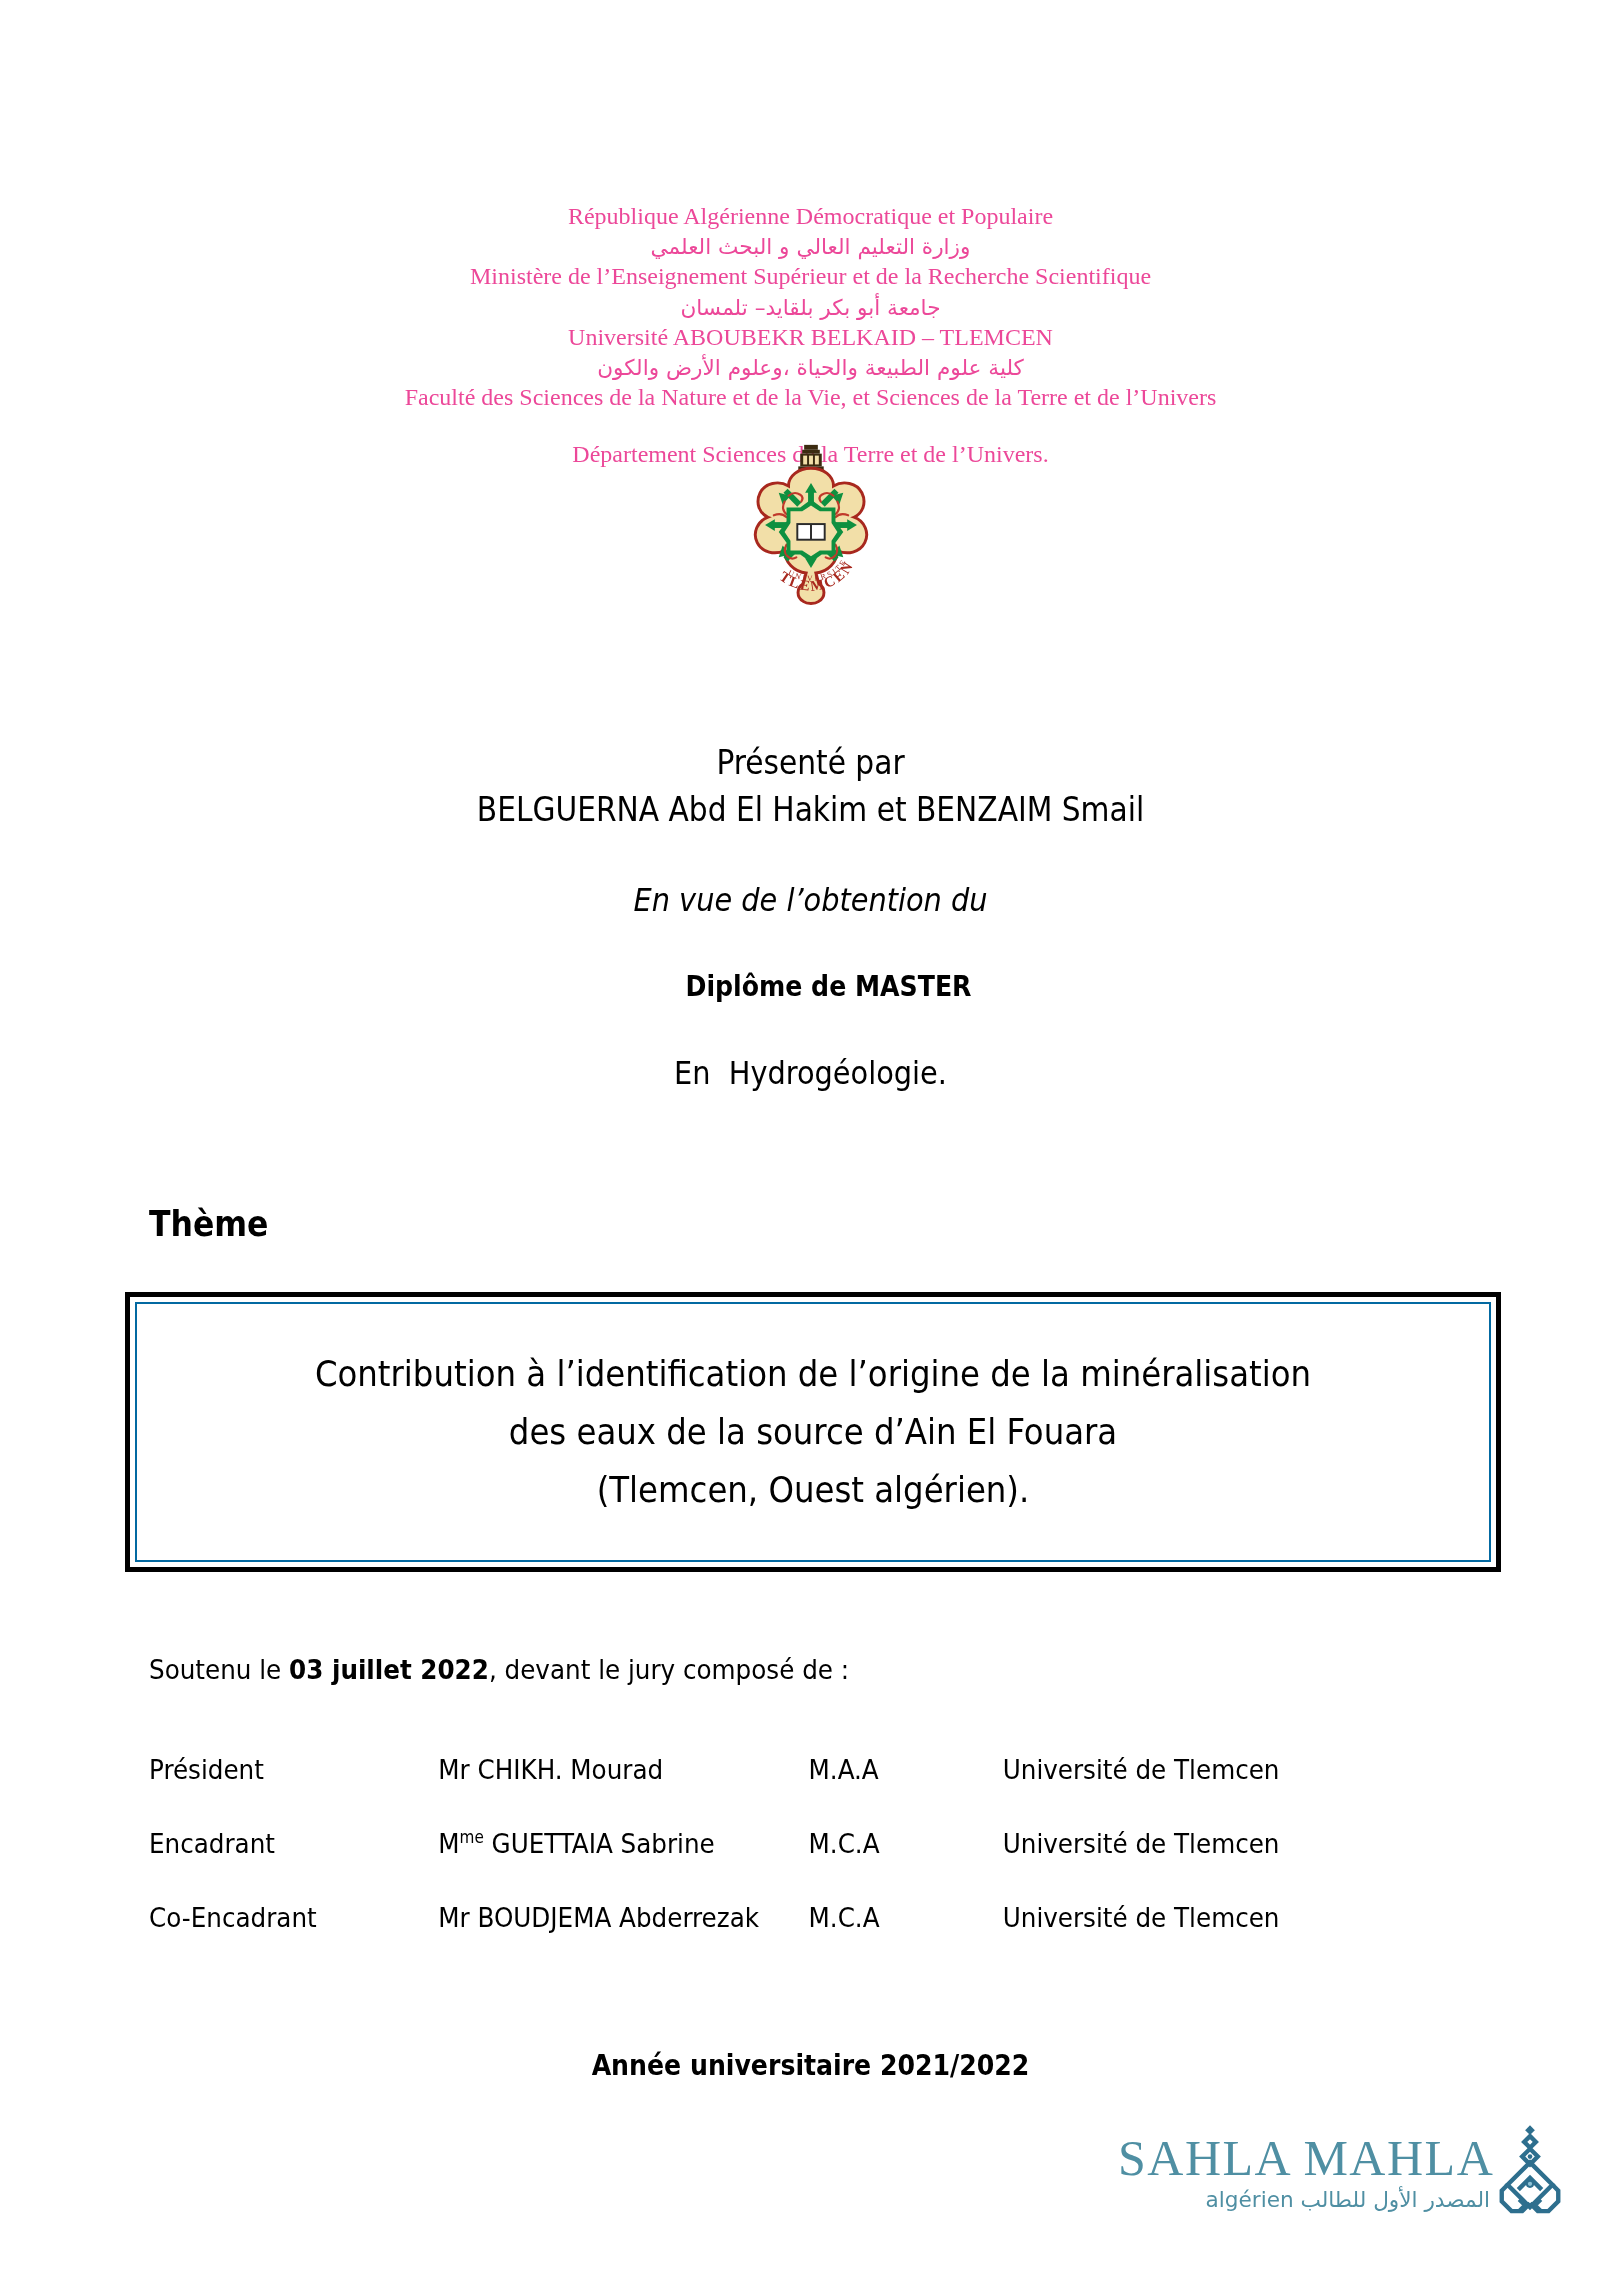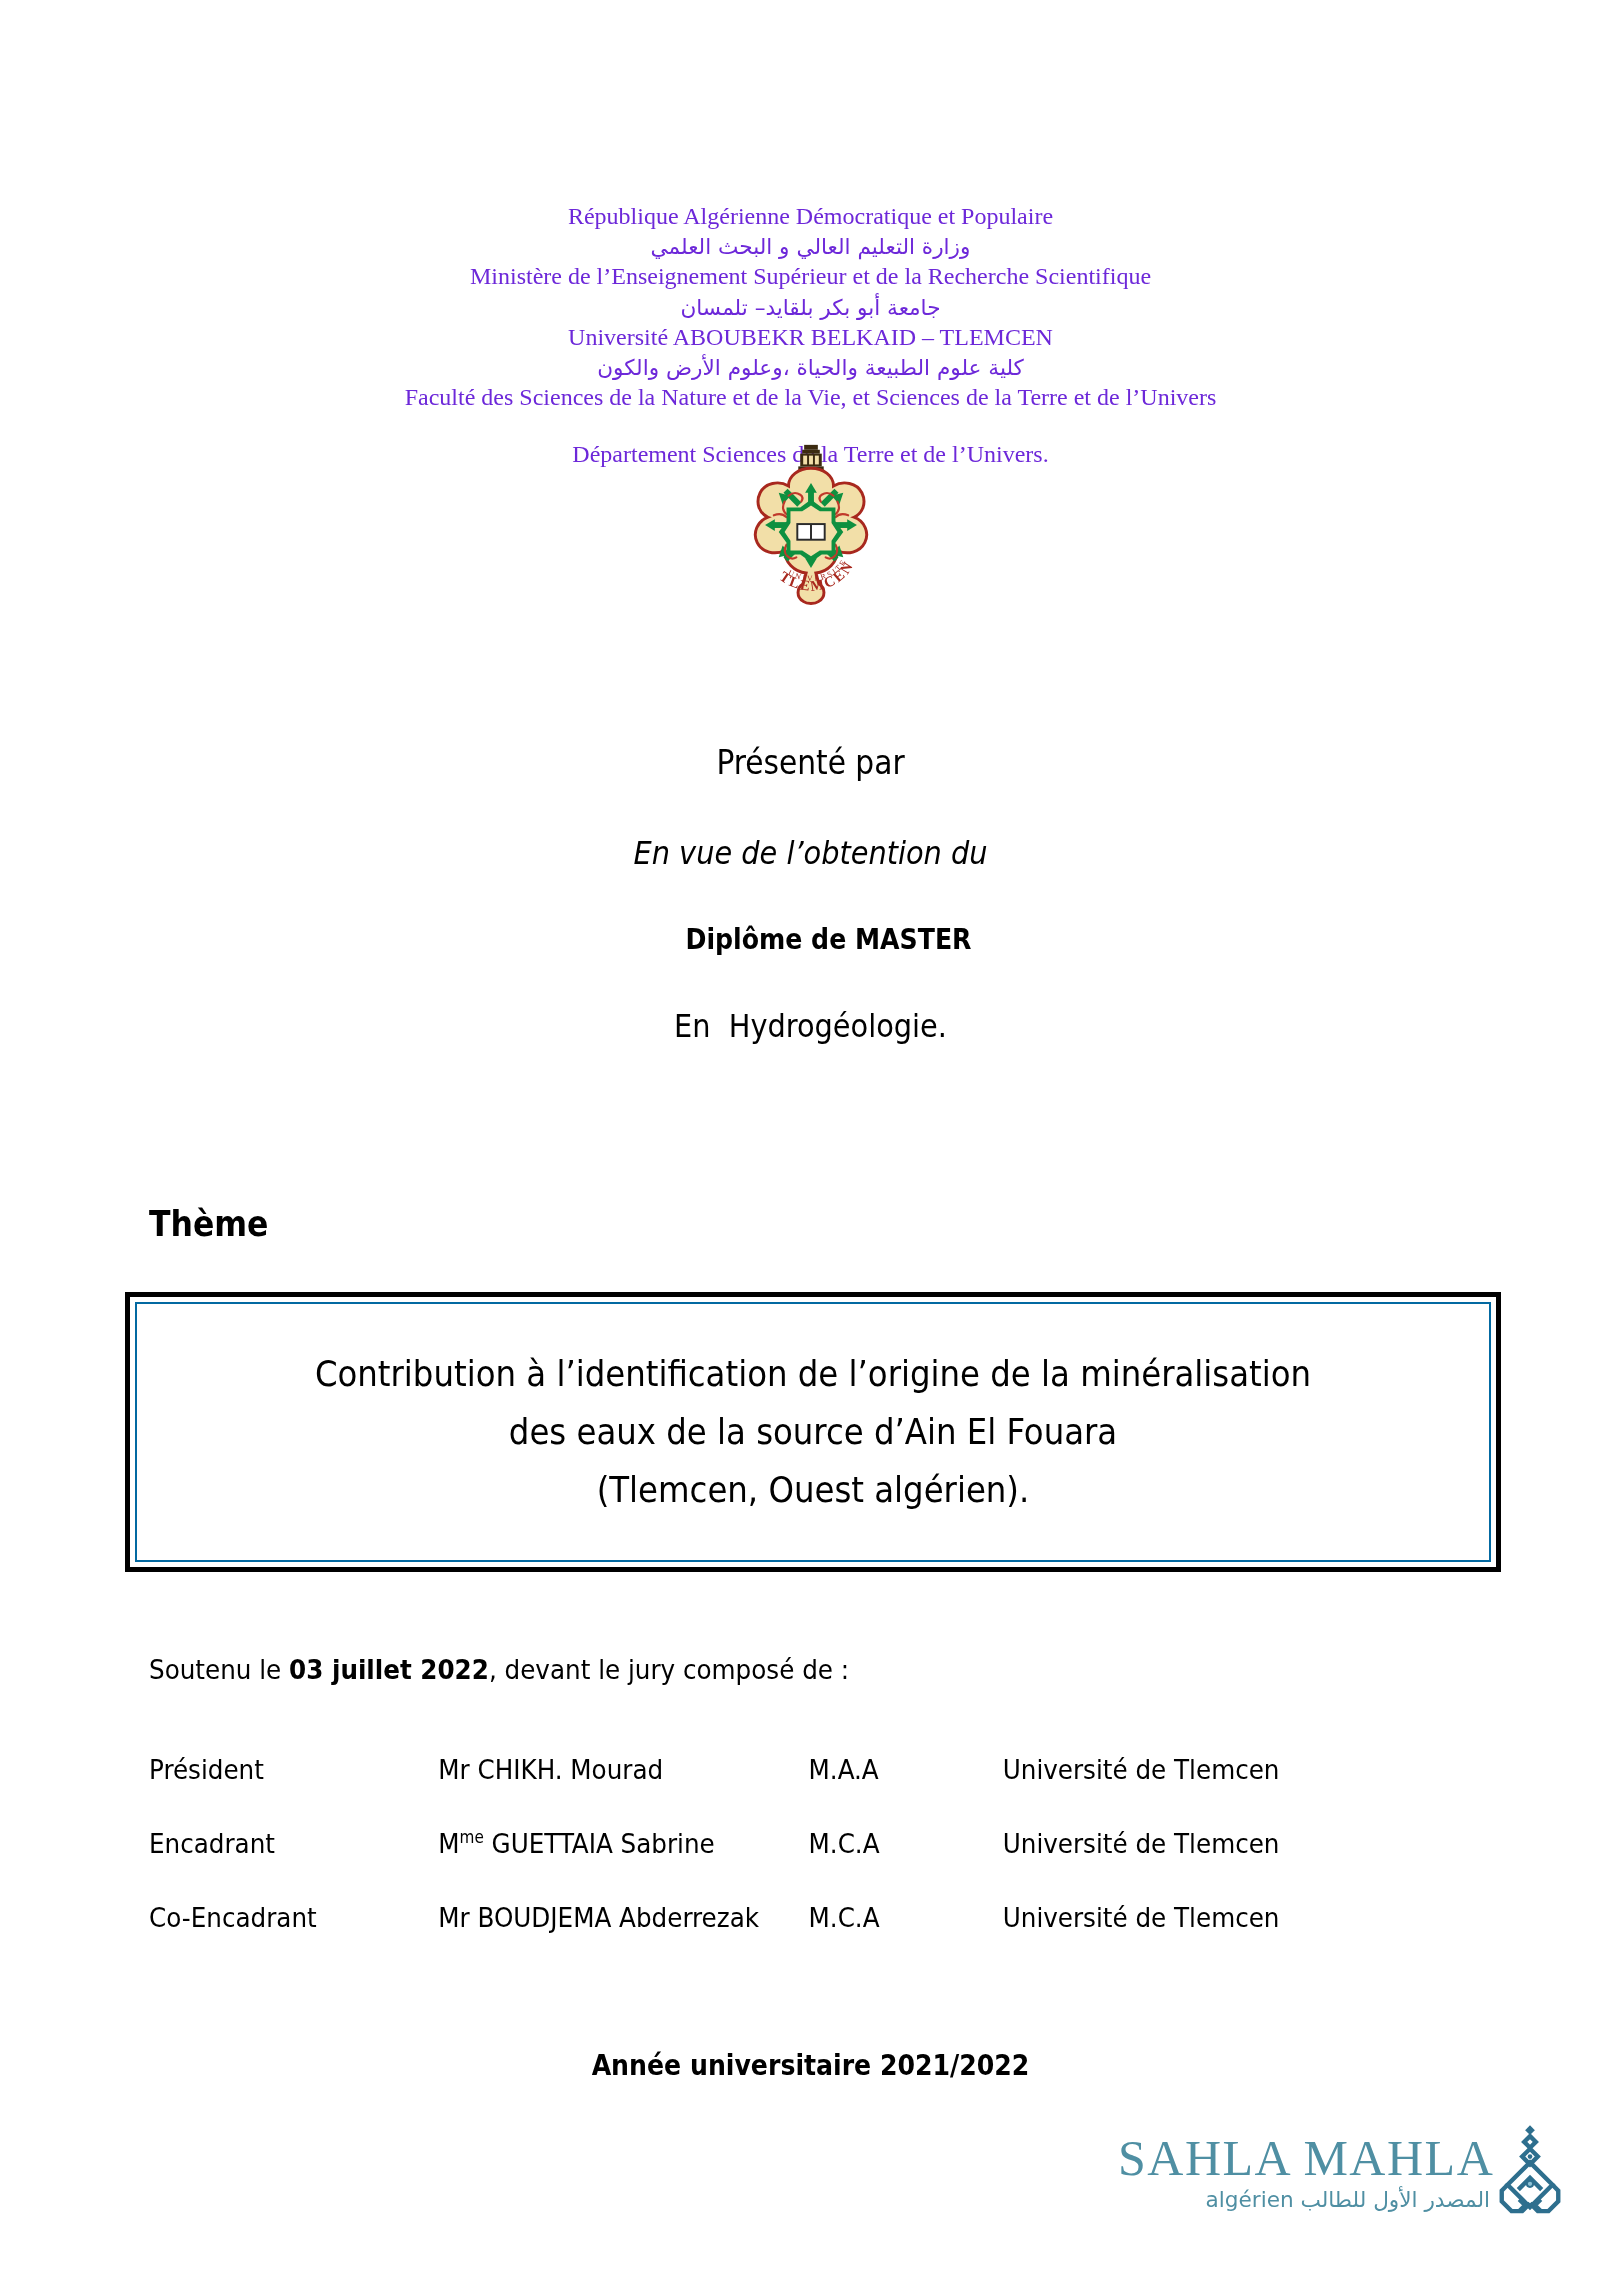--- a/index.html
+++ b/index.html
@@ -22,21 +22,21 @@
   
   .header {
     position: absolute;
     top: 201px;
     left: 0;
     width: 1621px;
     text-align: center;
     font-family: "Liberation Serif", "DejaVu Serif", serif;
     font-size: 24px;
     line-height: 1.30;
-    color: #6d28d9;
+    color: #ec4899;
   }
   .header .line { white-space: nowrap; }
   .header .ar {
     font-family: "DejaVu Sans", "Liberation Sans", sans-serif;
     font-size: 21.6px;
     direction: rtl;
     unicode-bidi: bidi-override;
     line-height: 1.35;
   }
   .header .dept {
@@ -323,20 +323,21 @@
         <path id="arcT" d="M52 129 A 46 40 0 0 0 138 129" fill="none"></path>
         <text font-size="15" letter-spacing="2" font-weight="bold">
           <textPath href="#arcT" startOffset="16%">TLEMCEN</textPath>
         </text>
       </g>
     </svg>
   </div>
 
   <div class="mainblock">
     <div class="presente">Présenté par</div>
+    <div class="authors">BELGUERNA Abd El Hakim et BENZAIM Smail</div>
     <div class="envue">En vue de l’obtention du</div>
     <div class="diplome">Diplôme de MASTER</div>
     <div class="specialite">En  Hydrogéologie.</div>
   </div>
 
   <div class="theme-label">Thème</div>
 
   <div class="theme-box">
     <div class="theme-box-inner">
       <div class="theme-title">

